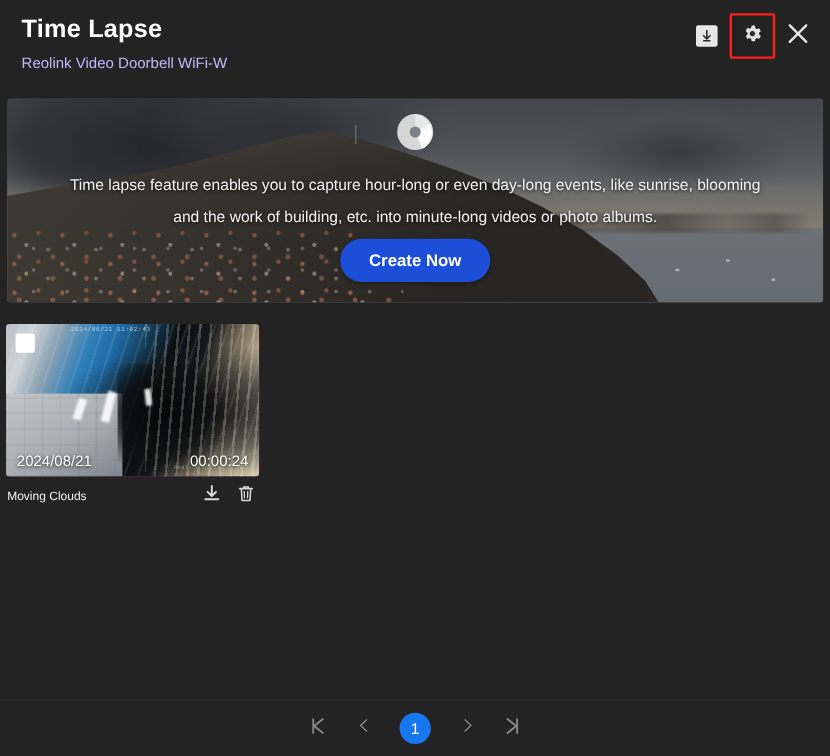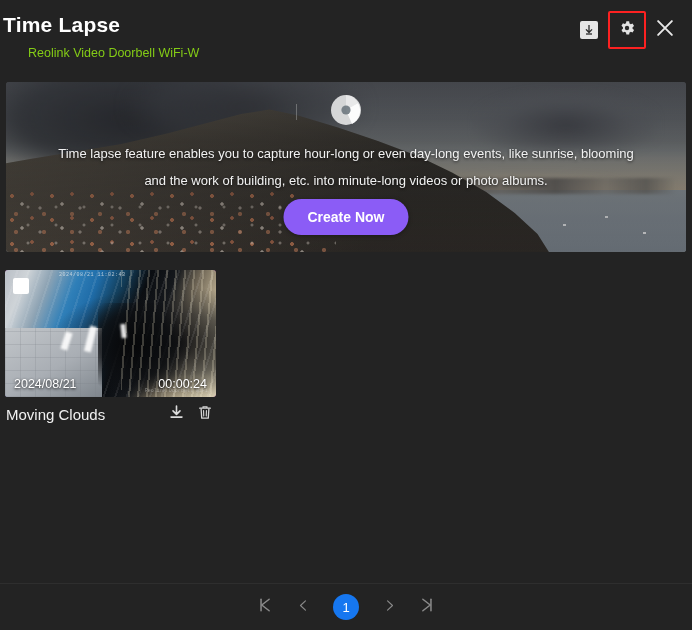--- a/index.html
+++ b/index.html
@@ -14,37 +14,36 @@
     background: #232323;
     font-family: "Liberation Sans", sans-serif;
     color: #e8e8e8;
     position: relative;
   }
 
   
   .header {
     position: relative;
     height: 70px;
-    padding: 12px 0 0 3px;
+    padding: 12px 0 0 18px;
   }
 
   .page-title {
     font-size: 21px;
     font-weight: bold;
     color: #ffffff;
     letter-spacing: 0.2px;
     line-height: 26px;
   }
 
   .page-subtitle {
     font-size: 12.5px;
-    color: #84cc16;
+    color: #c4b5fd;
     margin-top: 7px;
     line-height: 16px;
-    margin-left: 25px;
   }
 
   .header-actions {
     position: absolute;
     top: 11px;
     right: 8px;
     display: flex;
     align-items: center;
     gap: 0px;
   }
@@ -229,21 +228,21 @@
     color: #f2f2f2;
     padding: 0 46px;
     text-shadow: 0 1px 3px rgba(0,0,0,0.75);
   }
 
   .create-btn {
     position: absolute;
     left: 50%;
     transform: translateX(-50%);
     bottom: 17px;
-    background: #8b5cf6;
+    background: #1d4ed8;
     color: #ffffff;
     font-size: 14px;
     font-weight: bold;
     border: none;
     border-radius: 19px;
     padding: 10px 24px;
     cursor: pointer;
     font-family: "Liberation Sans", sans-serif;
     box-shadow: 0 1px 4px rgba(0,0,0,0.35);
   }
@@ -383,21 +382,21 @@
 
   .card-footer {
     display: flex;
     align-items: center;
     height: 28px;
     margin-top: 3px;
     padding: 0 1px;
   }
 
   .card-title {
-    font-size: 15px;
+    font-size: 10px;
     color: #f0f0f0;
     flex: 1;
     white-space: nowrap;
     overflow: hidden;
     text-overflow: ellipsis;
   }
 
   .card-actions {
     display: flex;
     align-items: center;

